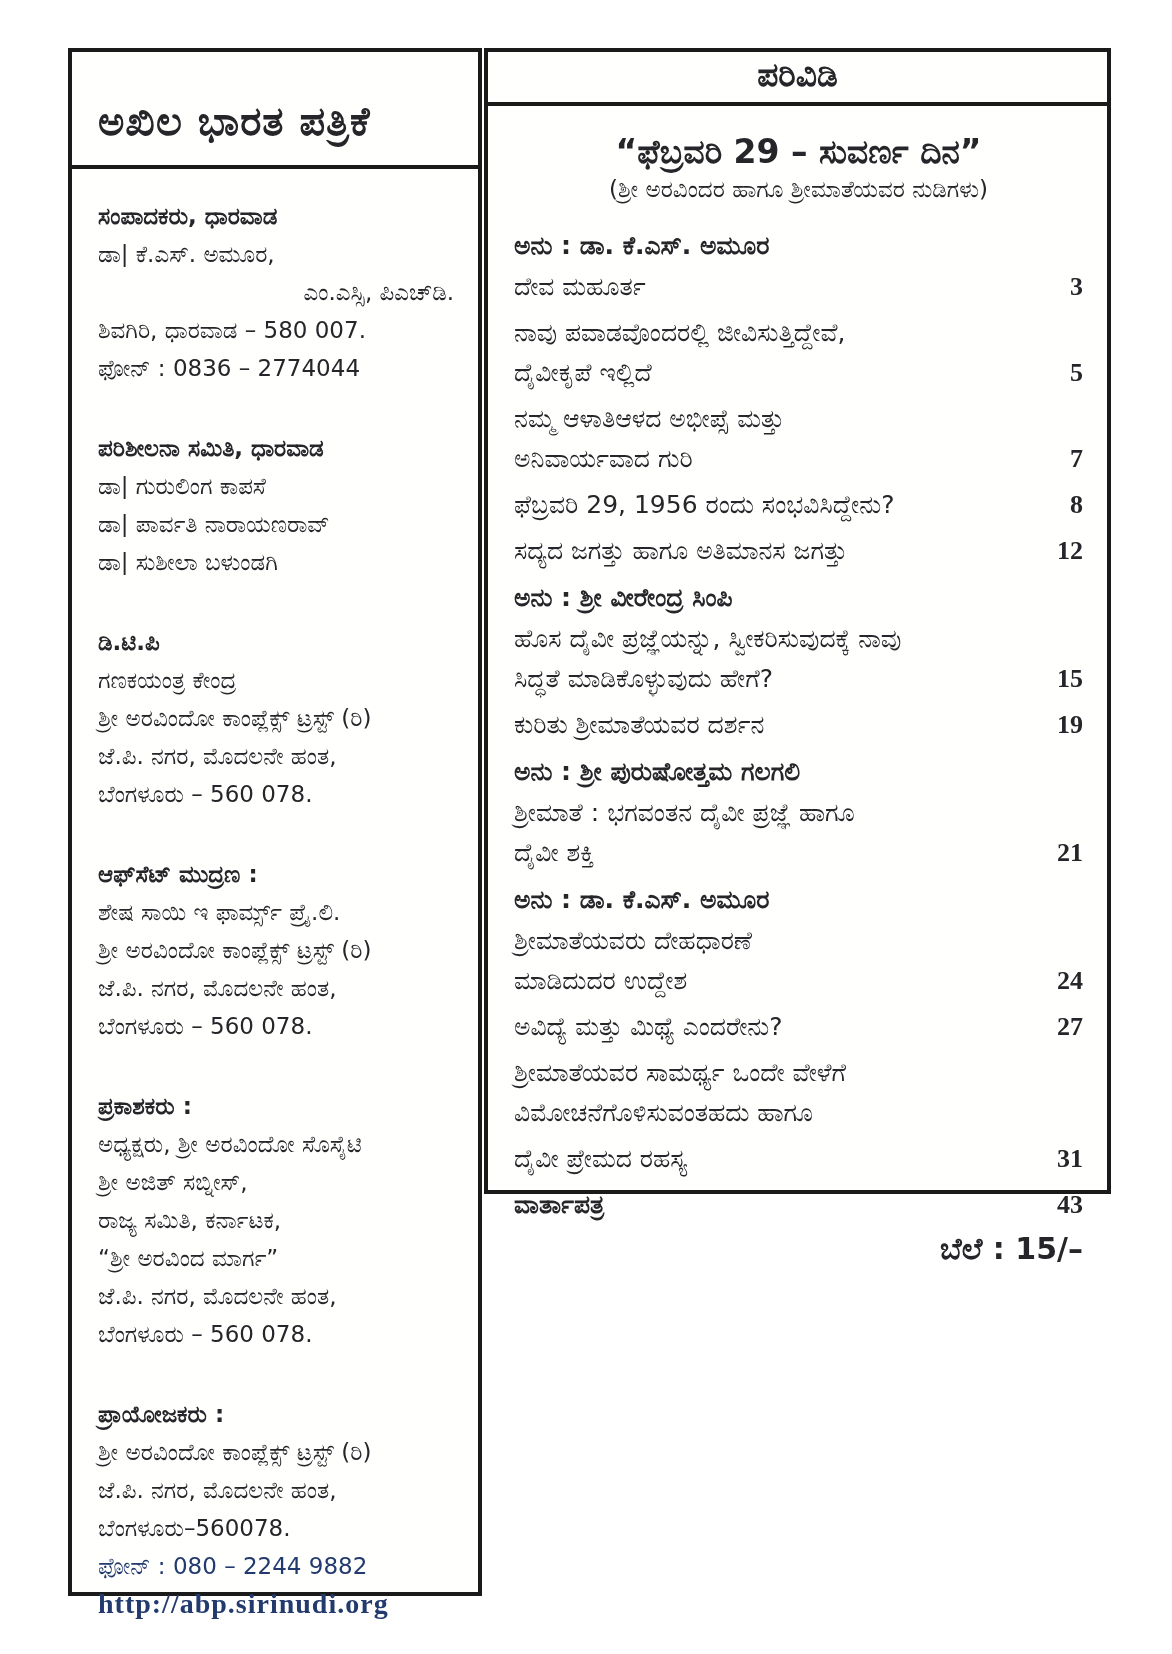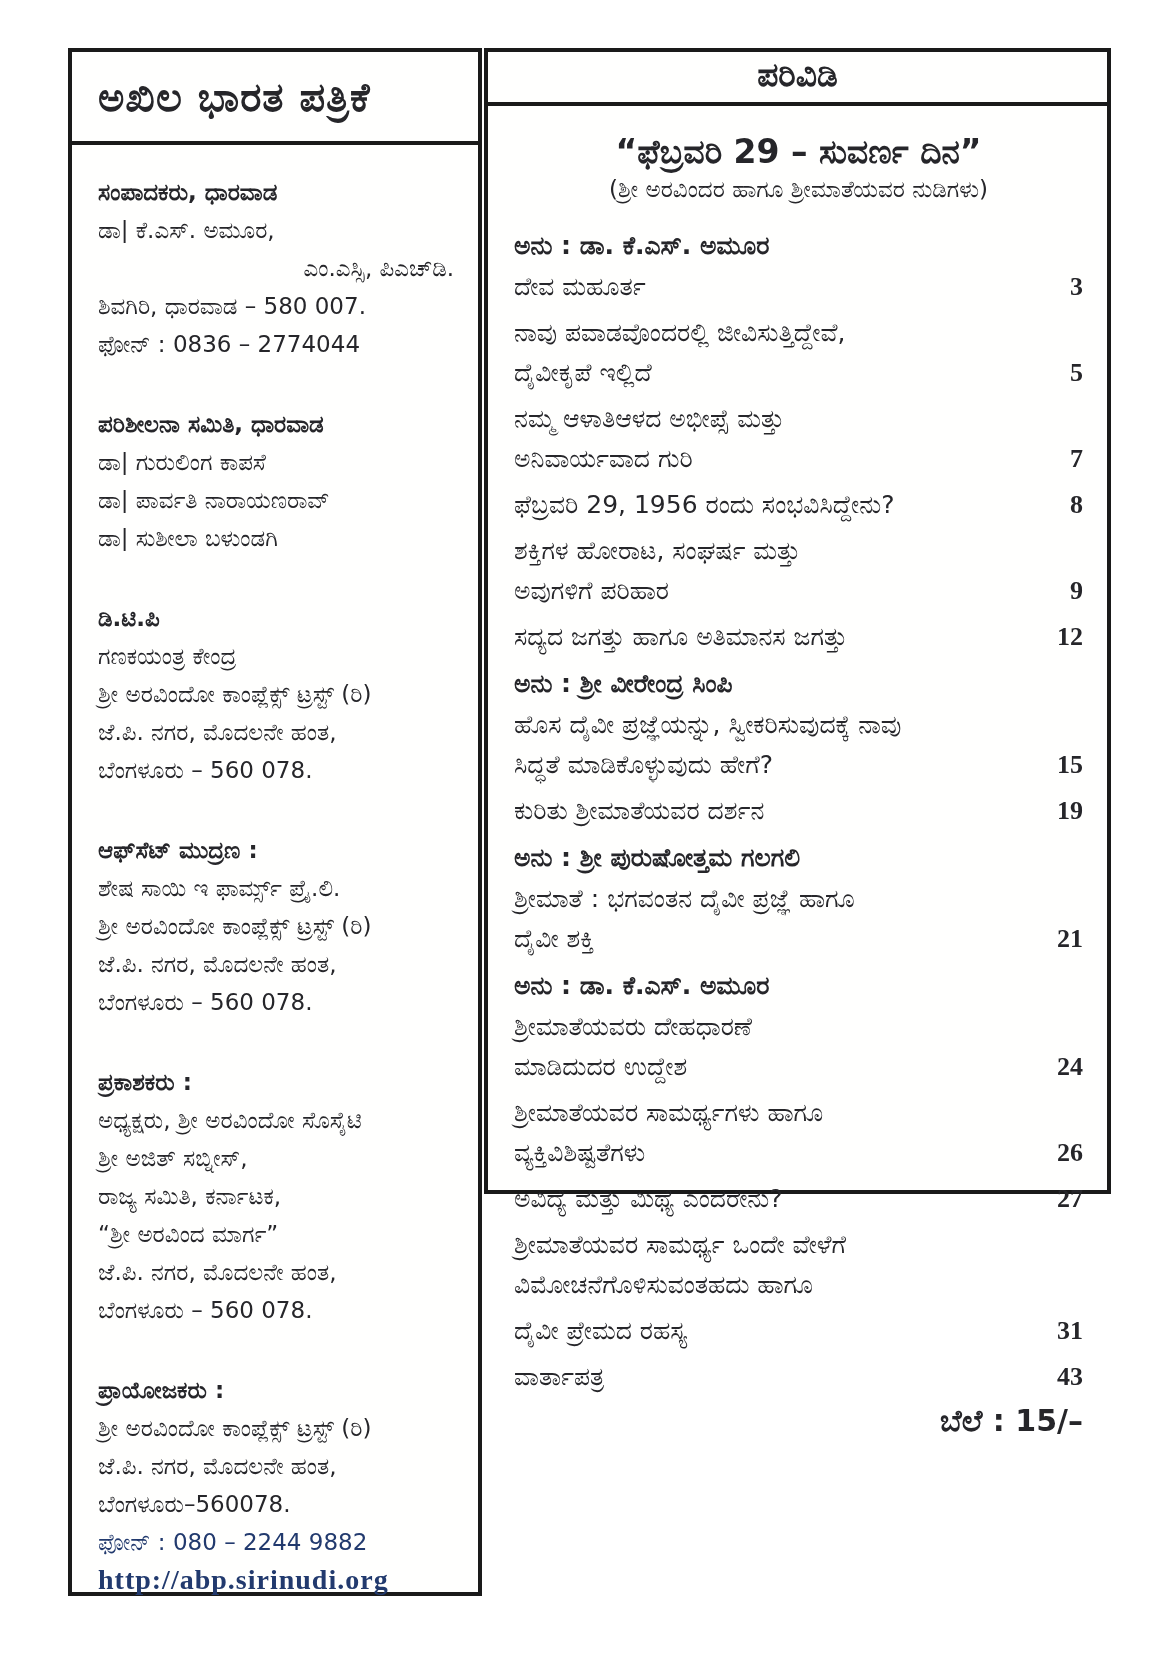--- a/index.html
+++ b/index.html
@@ -7,21 +7,21 @@
     position:relative; width:1172px; height:1654px; background:#ffffff;
     font-family:"DejaVu Sans","Liberation Sans",sans-serif; color:#26262a;
     overflow:hidden;
   }
   .panel { position:absolute; top:48px; box-sizing:border-box; background:#fffffe; border:4px solid #1a1a1a; }
   .panel.left  { left:68px;  width:414px; height:1548px; }
   .panel.right { left:484px; width:627px; height:1146px; display:flex; flex-direction:column; }
 
   .left-header {
     border-bottom:4px solid #1a1a1a; font-size:40px; font-weight:bold;
-    padding:22px 20px 20px 26px; letter-spacing:1px; white-space:nowrap;
+    padding:22px 20px 20px 26px; letter-spacing:1px; white-space:nowrap;margin-top:24px;
   }
   .left-body { padding:28px 20px 0 26px; font-size:23px; line-height:38px; }
   .pub-line { white-space:nowrap; }
   .pub-line.bold { font-weight:bold; }
   .pub-line.gap { margin-top:42px; }
   .pub-line.right { text-align:right; padding-right:4px; }
   .pub-line.serif { font-family:"Liberation Serif","DejaVu Serif",serif; font-size:28px; letter-spacing:1px; }
   .pub-line.accent { color:#223a6e; }
 
   .right-header {
@@ -32,21 +32,21 @@
   .toc-title { text-align:center; font-weight:bold; font-size:33px; margin:8px 0 4px; }
   .toc-subtitle { text-align:center; font-size:23px; margin-bottom:16px; }
   .toc-author { font-weight:bold; font-size:25px; margin:12px 0 6px; }
   .toc-entry { margin-bottom:6px; }
   .toc-line { display:flex; align-items:flex-end; line-height:40px; }
   .toc-text { flex:1; }
   .toc-page {
     font-family:"Liberation Serif","DejaVu Serif",serif; font-weight:bold;
     font-size:26px; margin-left:12px; white-space:nowrap;
   }
-  .toc-entry.bold .toc-text { font-weight:normal; }
+  .toc-entry.bold .toc-text { font-weight:bold; }
   .price { margin-top:auto; text-align:right; font-weight:bold; font-size:30px; padding:0 0 26px 0; }
 </style>
 </head>
 <body>
 
 <div class="page">
 
   <div class="panel left">
     <div class="left-header">ಅಖಿಲ ಭಾರತ ಪತ್ರಿಕೆ</div>
     <div class="left-body" id="left-lines">
@@ -117,29 +117,20 @@
             </div>
           </div>
           <div class="toc-entry">
             <div class="toc-line">
               <span class="toc-text">ಫೆಬ್ರವರಿ 29, 1956 ರಂದು ಸಂಭವಿಸಿದ್ದೇನು?</span>
               <span class="toc-page">8</span>
             </div>
           </div>
           <div class="toc-entry">
             <div class="toc-line">
-              <span class="toc-text">ಶಕ್ತಿಗಳ ಹೋರಾಟ, ಸಂಘರ್ಷ ಮತ್ತು</span>
-            </div>
-            <div class="toc-line">
-              <span class="toc-text">ಅವುಗಳಿಗೆ ಪರಿಹಾರ</span>
-              <span class="toc-page">9</span>
-            </div>
-          </div>
-          <div class="toc-entry">
-            <div class="toc-line">
               <span class="toc-text">ಸದ್ಯದ ಜಗತ್ತು ಹಾಗೂ ಅತಿಮಾನಸ ಜಗತ್ತು</span>
               <span class="toc-page">12</span>
             </div>
           </div>
           <div class="toc-author">ಅನು : ಶ್ರೀ ವೀರೇಂದ್ರ ಸಿಂಪಿ</div>
           <div class="toc-entry">
             <div class="toc-line">
               <span class="toc-text">ಹೊಸ ದೈವೀ ಪ್ರಜ್ಞೆಯನ್ನು, ಸ್ವೀಕರಿಸುವುದಕ್ಕೆ ನಾವು</span>
             </div>
             <div class="toc-line">
@@ -164,29 +155,20 @@
             </div>
           </div>
           <div class="toc-author">ಅನು : ಡಾ. ಕೆ.ಎಸ್. ಅಮೂರ</div>
           <div class="toc-entry">
             <div class="toc-line">
               <span class="toc-text">ಶ್ರೀಮಾತೆಯವರು ದೇಹಧಾರಣೆ</span>
             </div>
             <div class="toc-line">
               <span class="toc-text">ಮಾಡಿದುದರ ಉದ್ದೇಶ</span>
               <span class="toc-page">24</span>
-            </div>
-          </div>
-          <div class="toc-entry">
-            <div class="toc-line">
-              <span class="toc-text">ಶ್ರೀಮಾತೆಯವರ ಸಾಮರ್ಥ್ಯಗಳು ಹಾಗೂ</span>
-            </div>
-            <div class="toc-line">
-              <span class="toc-text">ವ್ಯಕ್ತಿವಿಶಿಷ್ಟತೆಗಳು</span>
-              <span class="toc-page">26</span>
             </div>
           </div>
           <div class="toc-entry">
             <div class="toc-line">
               <span class="toc-text">ಅವಿದ್ಯೆ ಮತ್ತು ಮಿಥ್ಯೆ ಎಂದರೇನು?</span>
               <span class="toc-page">27</span>
             </div>
           </div>
           <div class="toc-entry">
             <div class="toc-line">

